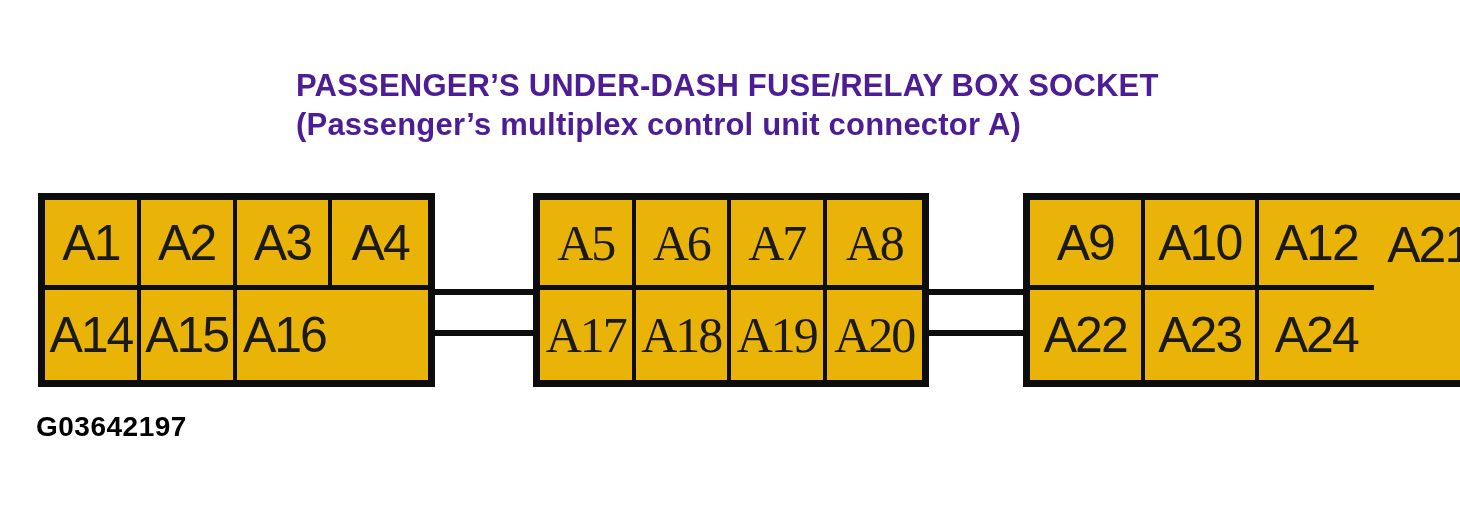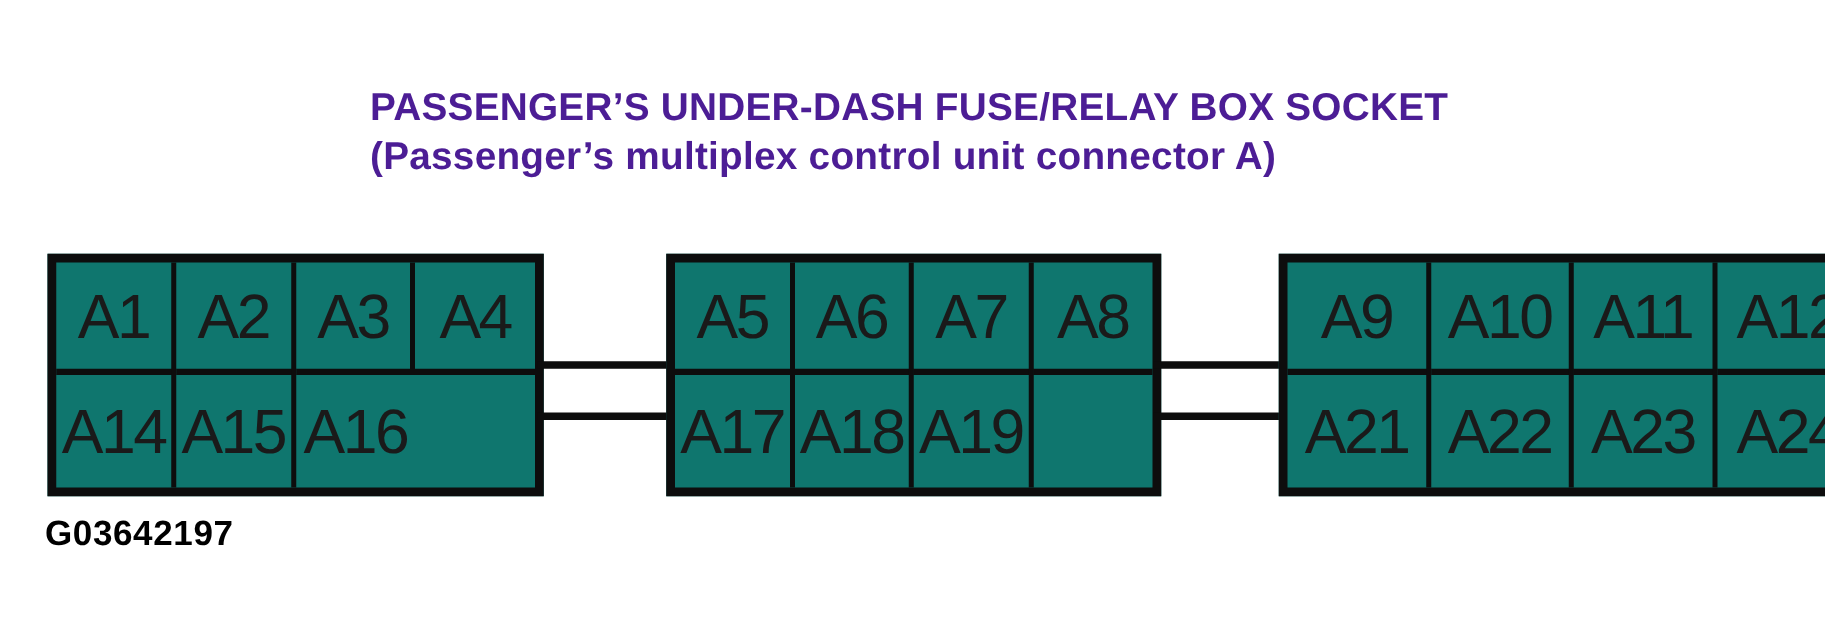--- a/index.html
+++ b/index.html
@@ -19,30 +19,30 @@
     top: 66px;
     font-weight: bold;
     font-size: 31px;
     line-height: 39px;
     letter-spacing: 0.2px;
     color: #4c1d95;
     white-space: nowrap;
   }
   .block {
     position: absolute;
-    top: 203px;
+    top: 193px;
     height: 194px;
     border: 7px solid #0d0d0d;
-    background: #0f766e;
+    background: #eab308;
     display: grid;
     grid-template-columns: repeat(4, 1fr);
     grid-template-rows: 1fr 1fr;
   }
   .block-1 { left: 38px;  width: 397px; }
-  .block-2 { left: 533px; width: 396px; }
+  .block-2 { left: 533px; width: 396px; font-family: Liberation Serif, serif; }
   .block-3 { left: 1023px; width: 472px; }
   .cell {
     display: flex;
     align-items: center;
     justify-content: center;
     font-size: 50px;
     font-weight: 400;
     letter-spacing: -2px;
     color: #1a1a1a;
     border-right: 4px solid #0d0d0d;
@@ -93,29 +93,29 @@
   <div class="link link-left-bot"></div>
 
   <div class="block block-2">
     <div class="cell row-top">A5</div>
     <div class="cell row-top">A6</div>
     <div class="cell row-top">A7</div>
     <div class="cell row-top last-col">A8</div>
     <div class="cell">A17</div>
     <div class="cell">A18</div>
     <div class="cell">A19</div>
+    <div class="cell last-col">A20</div>
   </div>
 
   <div class="link link-right-top"></div>
   <div class="link link-right-bot"></div>
 
   <div class="block block-3">
     <div class="cell row-top">A9</div>
     <div class="cell row-top">A10</div>
-    <div class="cell row-top">A11</div>
     <div class="cell row-top last-col">A12</div>
     <div class="cell">A21</div>
     <div class="cell">A22</div>
     <div class="cell">A23</div>
     <div class="cell last-col">A24</div>
   </div>
 
   <div class="figure-code">G03642197</div>
 
 </div>

